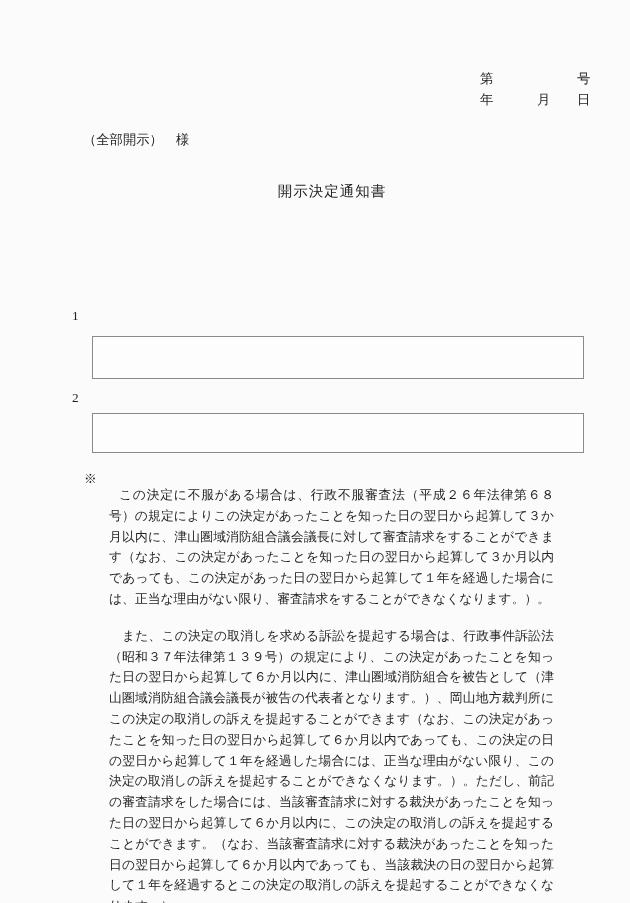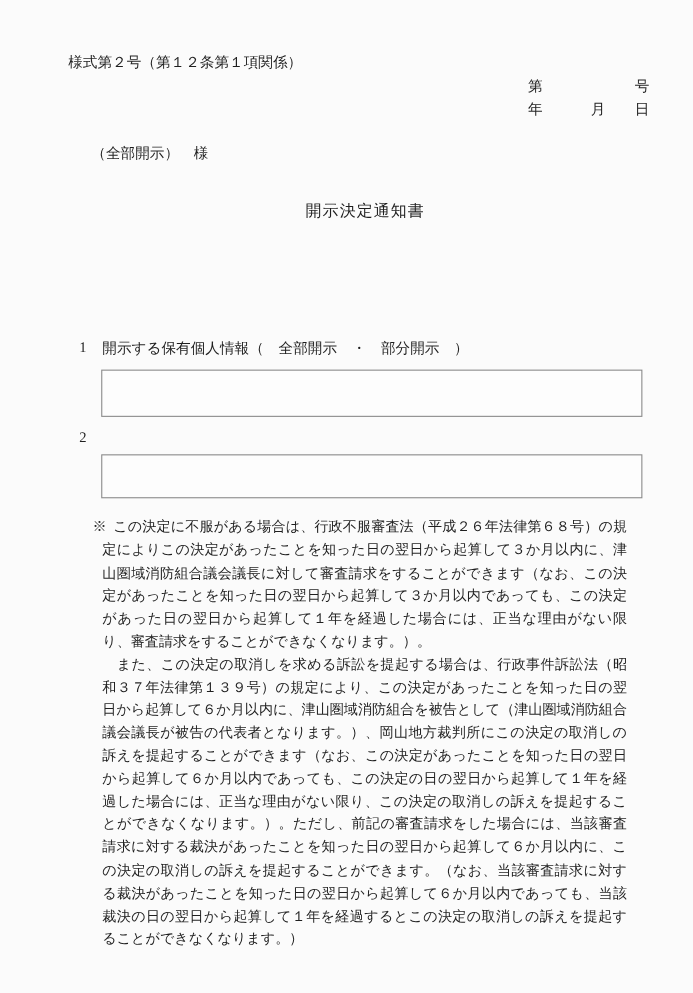--- a/index.html
+++ b/index.html
@@ -65,47 +65,45 @@
   .box2 { top: 413px; height: 38px; }
 
   .note {
     position: absolute;
     left: 93px; top: 469px;
     width: 477px;
     font-size: 12.8px;
     line-height: 20.8px;
     text-align: justify;
   }
-  .note p { margin: 0; }
+  .note p { margin: 16px; }
   .note-marker { position: absolute; left: -9px; top: 0; }
   .note-p1 { text-indent: 10px; }
 </style>
 </head>
 <body>
 
 <div class="page">
 
-  <div class="abs form-label">様式第２号（第１２条第１項関係）</div>
 
   <span class="abs pos-dai">第</span>
   <span class="abs pos-go">号</span>
 
   <span class="abs pos-year">年</span>
   <span class="abs pos-month">月</span>
   <span class="abs pos-day">日</span>
 
   <div class="abs addressee">（全部開示）　様</div>
 
 
   <div class="title">開示決定通知書</div>
 
 
   <div class="sec sec1">
     <span class="sec-num">1</span>
-    <span class="sec-text">開示する保有個人情報（　全部開示　・　部分開示　）</span>
   </div>
   <div class="box box1"></div>
 
   <div class="sec sec2">
     <span class="sec-num">2</span>
   </div>
   <div class="box box2"></div>
 
   <div class="note">
     <span class="note-marker">※</span>

